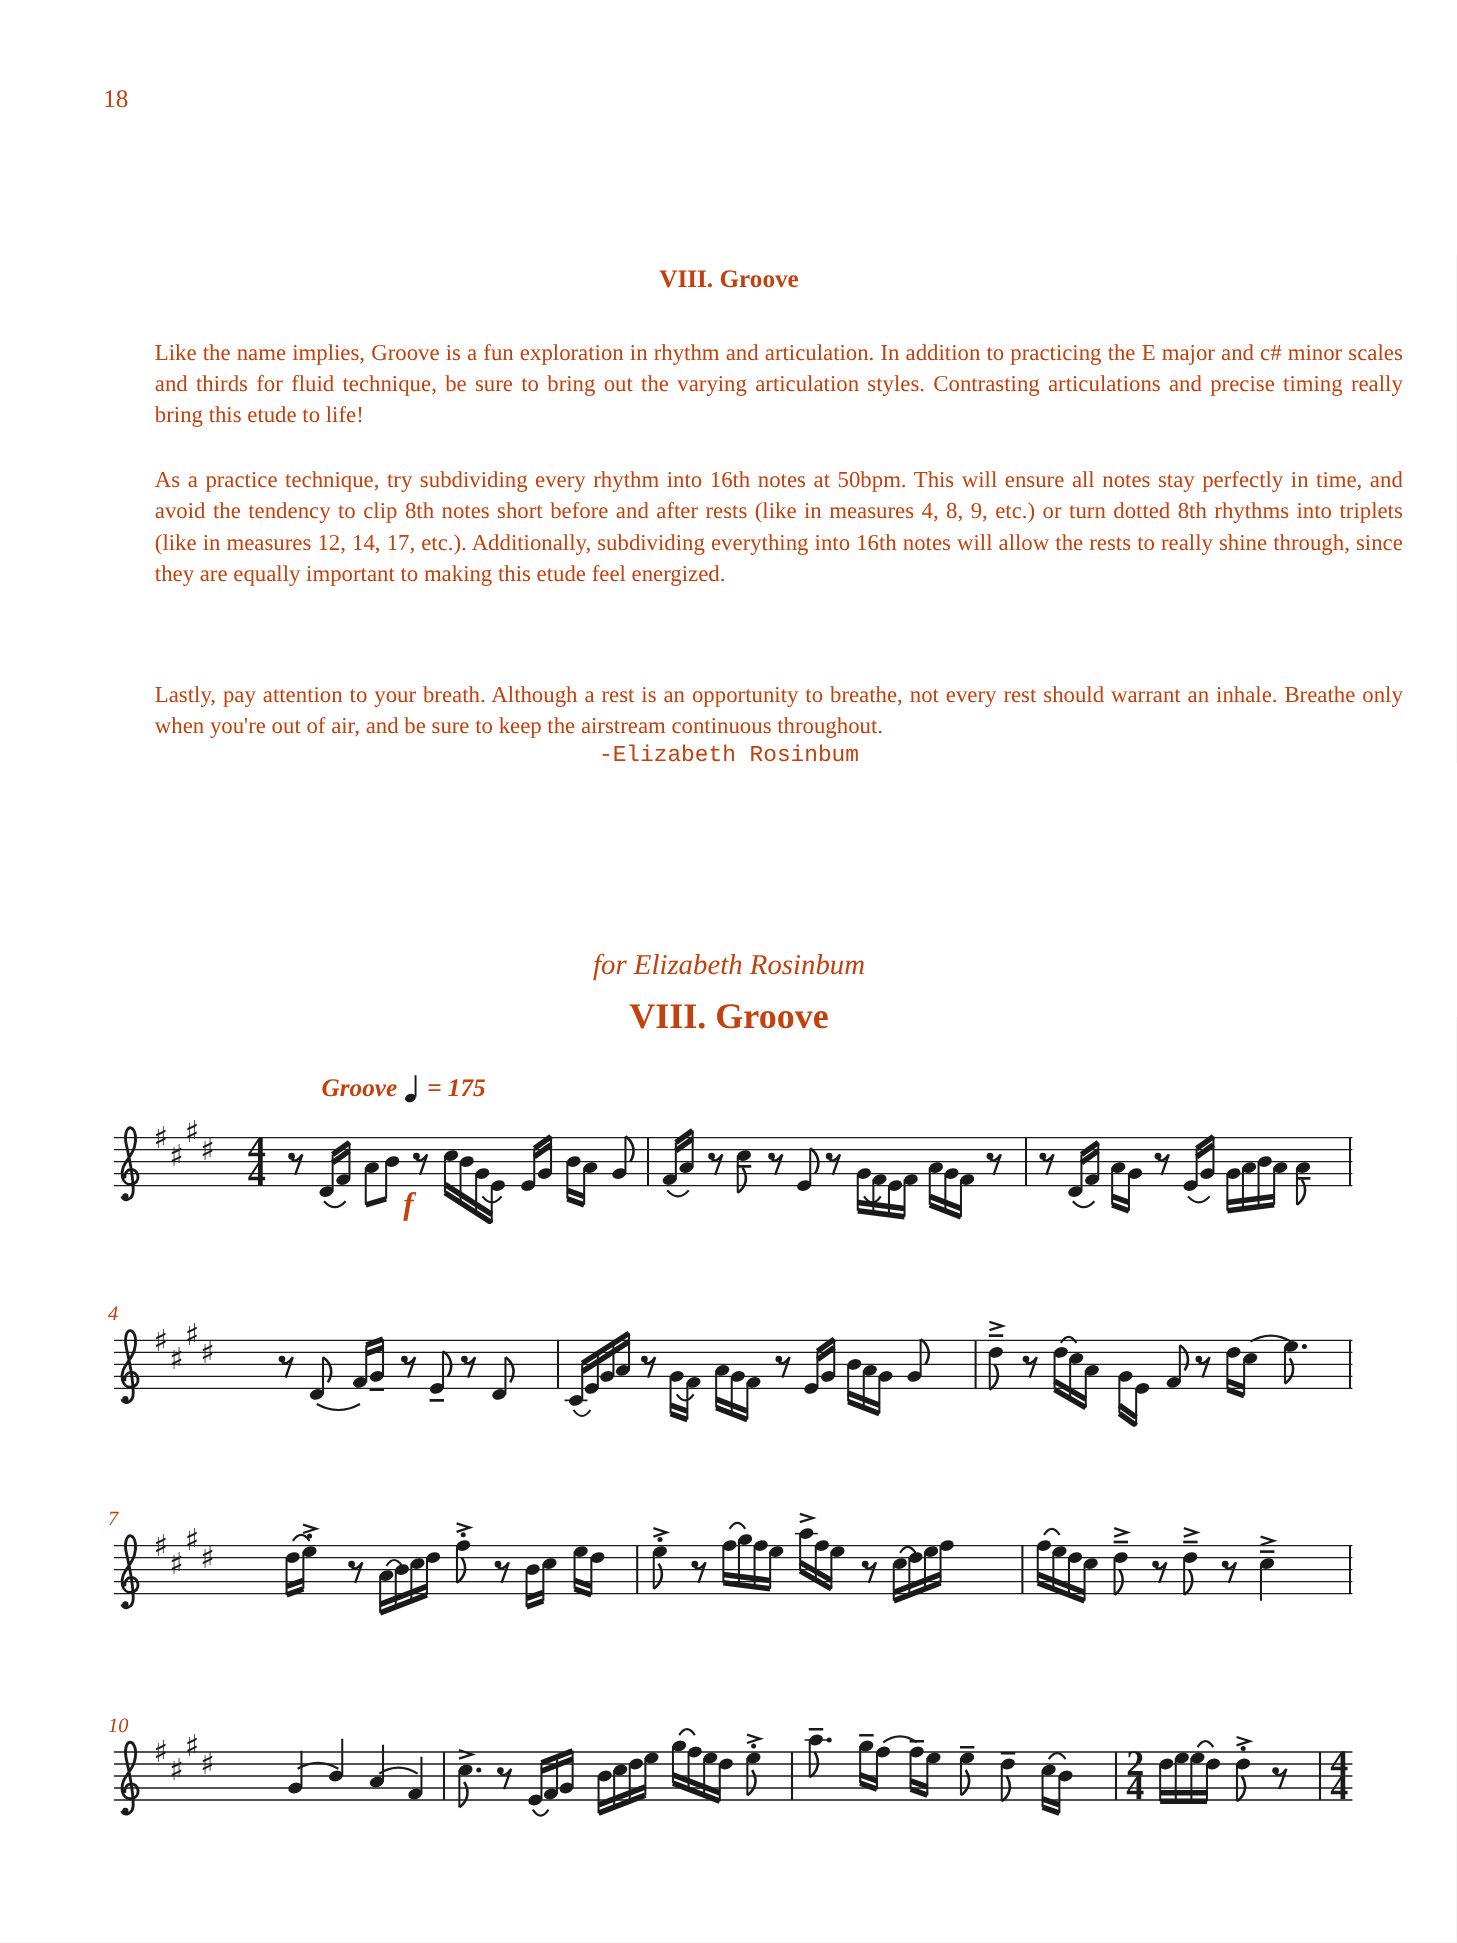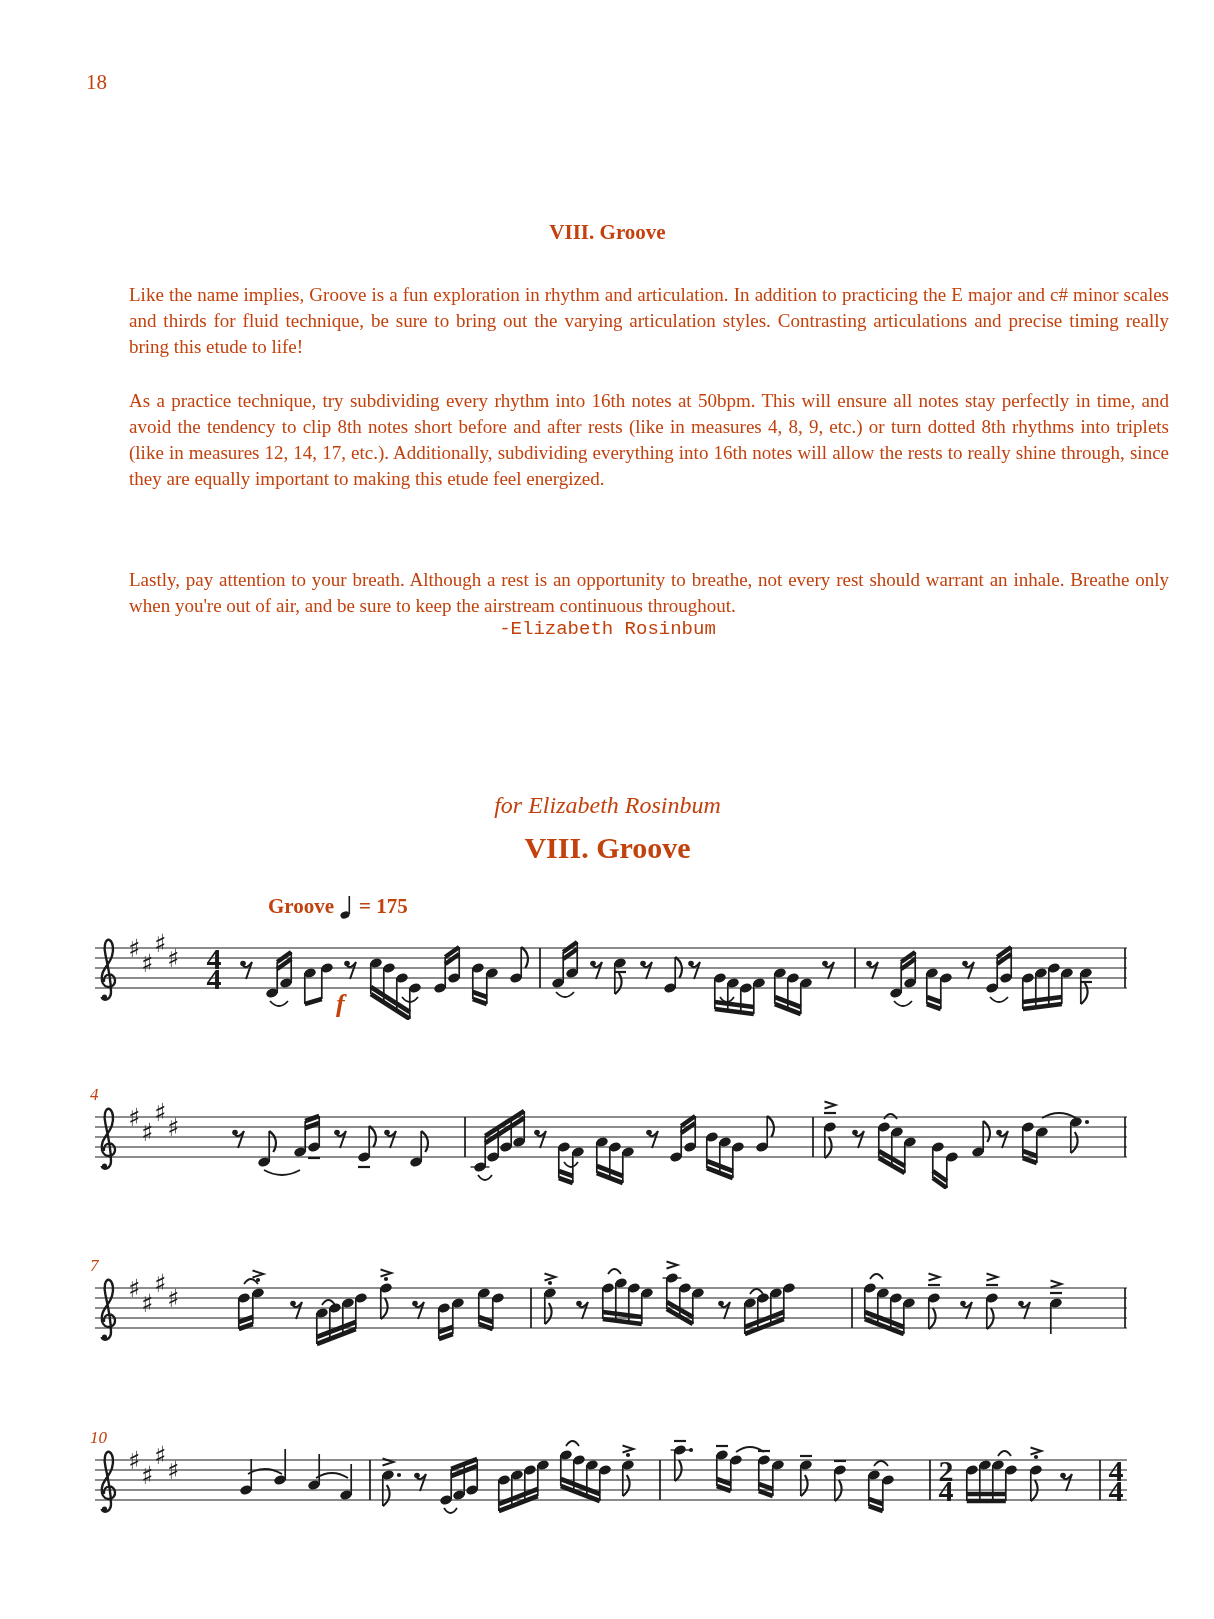--- a/index.html
+++ b/index.html
@@ -8,21 +8,21 @@
   .abs{position:absolute;}
   .pagenum{left:86px;top:70px;font-size:21px;}
   .intro-title{left:88px;top:220px;width:1039px;text-align:center;font-weight:bold;font-size:21px;}
   .para{left:88px;width:1040px;font-size:19px;line-height:26px;text-align:justify;margin-left:41px;}
   .p1{top:282px;}
   .p2{top:388px;}
   .p3{top:567px;}
   .attr{left:88px;top:618px;width:1039px;text-align:center;font-size:19px;font-family:Liberation Mono, monospace;}
   .dedication{left:88px;top:792px;width:1039px;text-align:center;font-style:italic;font-size:24px;}
   .score-title{left:88px;top:831px;width:1039px;text-align:center;font-weight:bold;font-size:30px;}
-  .tempo{left:268px;top:893px;font-weight:bold;font-size:21px;display:flex;align-items:center;gap:6px;}
+  .tempo{left:268px;top:893px;font-weight:bold;font-size:21px;display:flex;align-items:center;gap:6px;font-style:italic;}
   .dynamic-f{left:336px;top:989px;font-style:italic;font-weight:bold;font-size:26px;}
   .system{position:absolute;left:88px;width:1052px;height:112px;}
   .system svg{display:block;}
   .mnum{position:absolute;left:2px;top:8px;font-style:italic;font-size:17px;}
 </style>
 </head>
 <body>
 
 <div class="page">
   <div class="abs pagenum">18</div>

